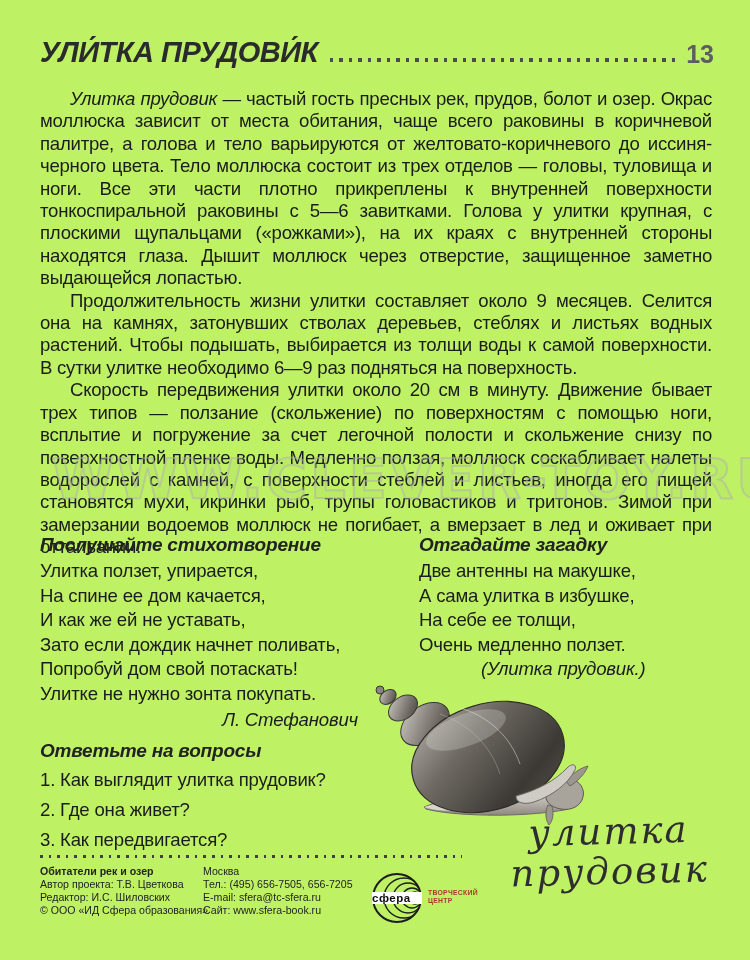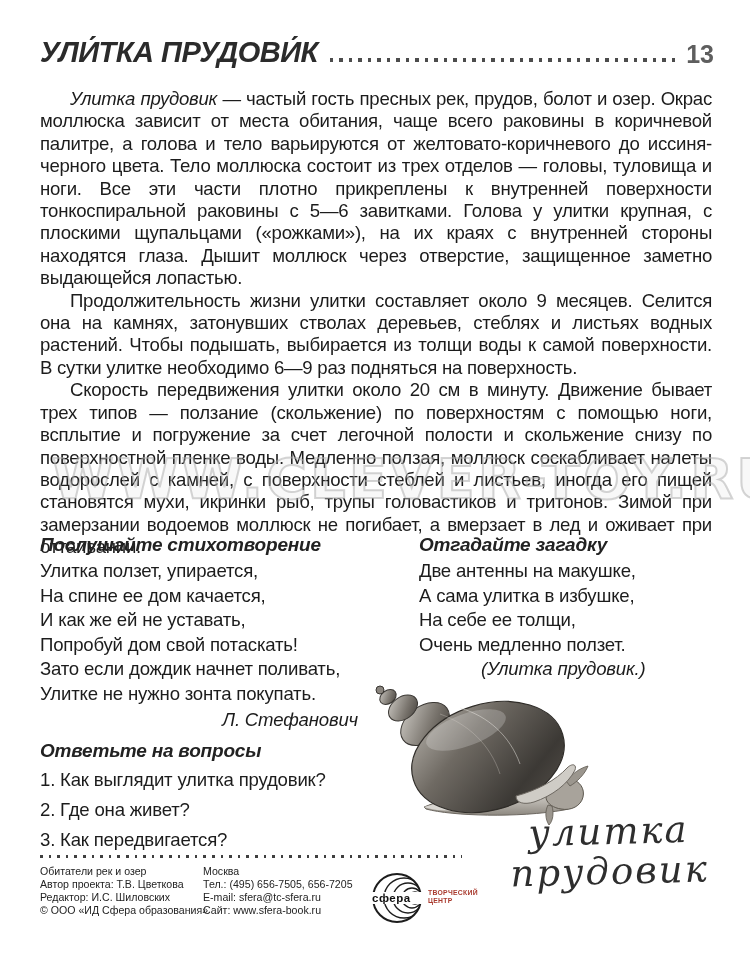--- a/index.html
+++ b/index.html
@@ -1,20 +1,20 @@
 <!DOCTYPE html>
 <html lang="ru"><head>
 <meta charset="utf-8">
 <style>
   html,body{margin:0;padding:0;background:#e8e8e8;}
   .page{
     position:relative;
     width:750px;height:960px;
     margin:0 auto;
-    background:#ffffff;
+    background:#bef264;
     font-family:"Liberation Sans",sans-serif;
     color:#1c1c1c;
     overflow:hidden;
   }
   
   .header{
     position:absolute;top:36px;left:40px;right:36px;
     display:flex;align-items:flex-end;
   }
   .title{
@@ -80,21 +80,21 @@
   }
   
   .footer{position:absolute;left:40px;right:40px;top:855px;height:90px;}
   .footer-dots{
     width:422px;height:3px;
     background-image:repeating-linear-gradient(90deg,#3f3f3f 0 2.6px,transparent 2.6px 8.6px);
   }
   .footer-cols{position:relative;margin-top:7px;font-size:10.6px;line-height:13px;color:#232323;}
   .fcol1{position:absolute;left:0;top:0;width:170px;}
   .fcol2{position:absolute;left:163px;top:0;width:165px;}
-  .fline-bold{font-weight:normal;}
+  .fline-bold{font-weight:bold;}
   .logo-wrap{position:absolute;left:330px;top:6px;width:110px;height:58px;}
   .logo-word{
     position:absolute;left:2px;top:21px;width:50px;text-align:left;
     background:#fff;font-size:11.5px;font-weight:bold;color:#111;
     letter-spacing:0.5px;line-height:12px;
   }
   .logo-side{
     position:absolute;left:58px;top:18px;width:44px;
     font-size:6.8px;line-height:7.5px;font-weight:bold;
     color:#a93a2e;text-transform:uppercase;letter-spacing:0.3px;
@@ -118,22 +118,22 @@
   </div>
 
   <div class="watermark">WWW.CLEVER-TOY.RU</div>
 
   <div class="columns">
     <div class="col-left">
       <div class="sec-heading">Послушайте стихотворение</div>
       <div class="verse-line">Улитка ползет, упирается,</div>
       <div class="verse-line">На спине ее дом качается,</div>
       <div class="verse-line">И как же ей не уставать,</div>
+      <div class="verse-line">Зато если дождик начнет поливать,</div>
       <div class="verse-line">Попробуй дом свой потаскать!</div>
-      <div class="verse-line">Зато если дождик начнет поливать,</div>
       <div class="verse-line">Улитке не нужно зонта покупать.</div>
       <div class="poem-author">Л. Стефанович</div>
     </div>
     <div class="col-right">
       <div class="sec-heading">Отгадайте загадку</div>
       <div class="verse-line">Две антенны на макушке,</div>
       <div class="verse-line">А сама улитка в избушке,</div>
       <div class="verse-line">На себе ее толщи,</div>
       <div class="verse-line">Очень медленно ползет.</div>
       <div class="riddle-answer">(Улитка прудовик.)</div>

